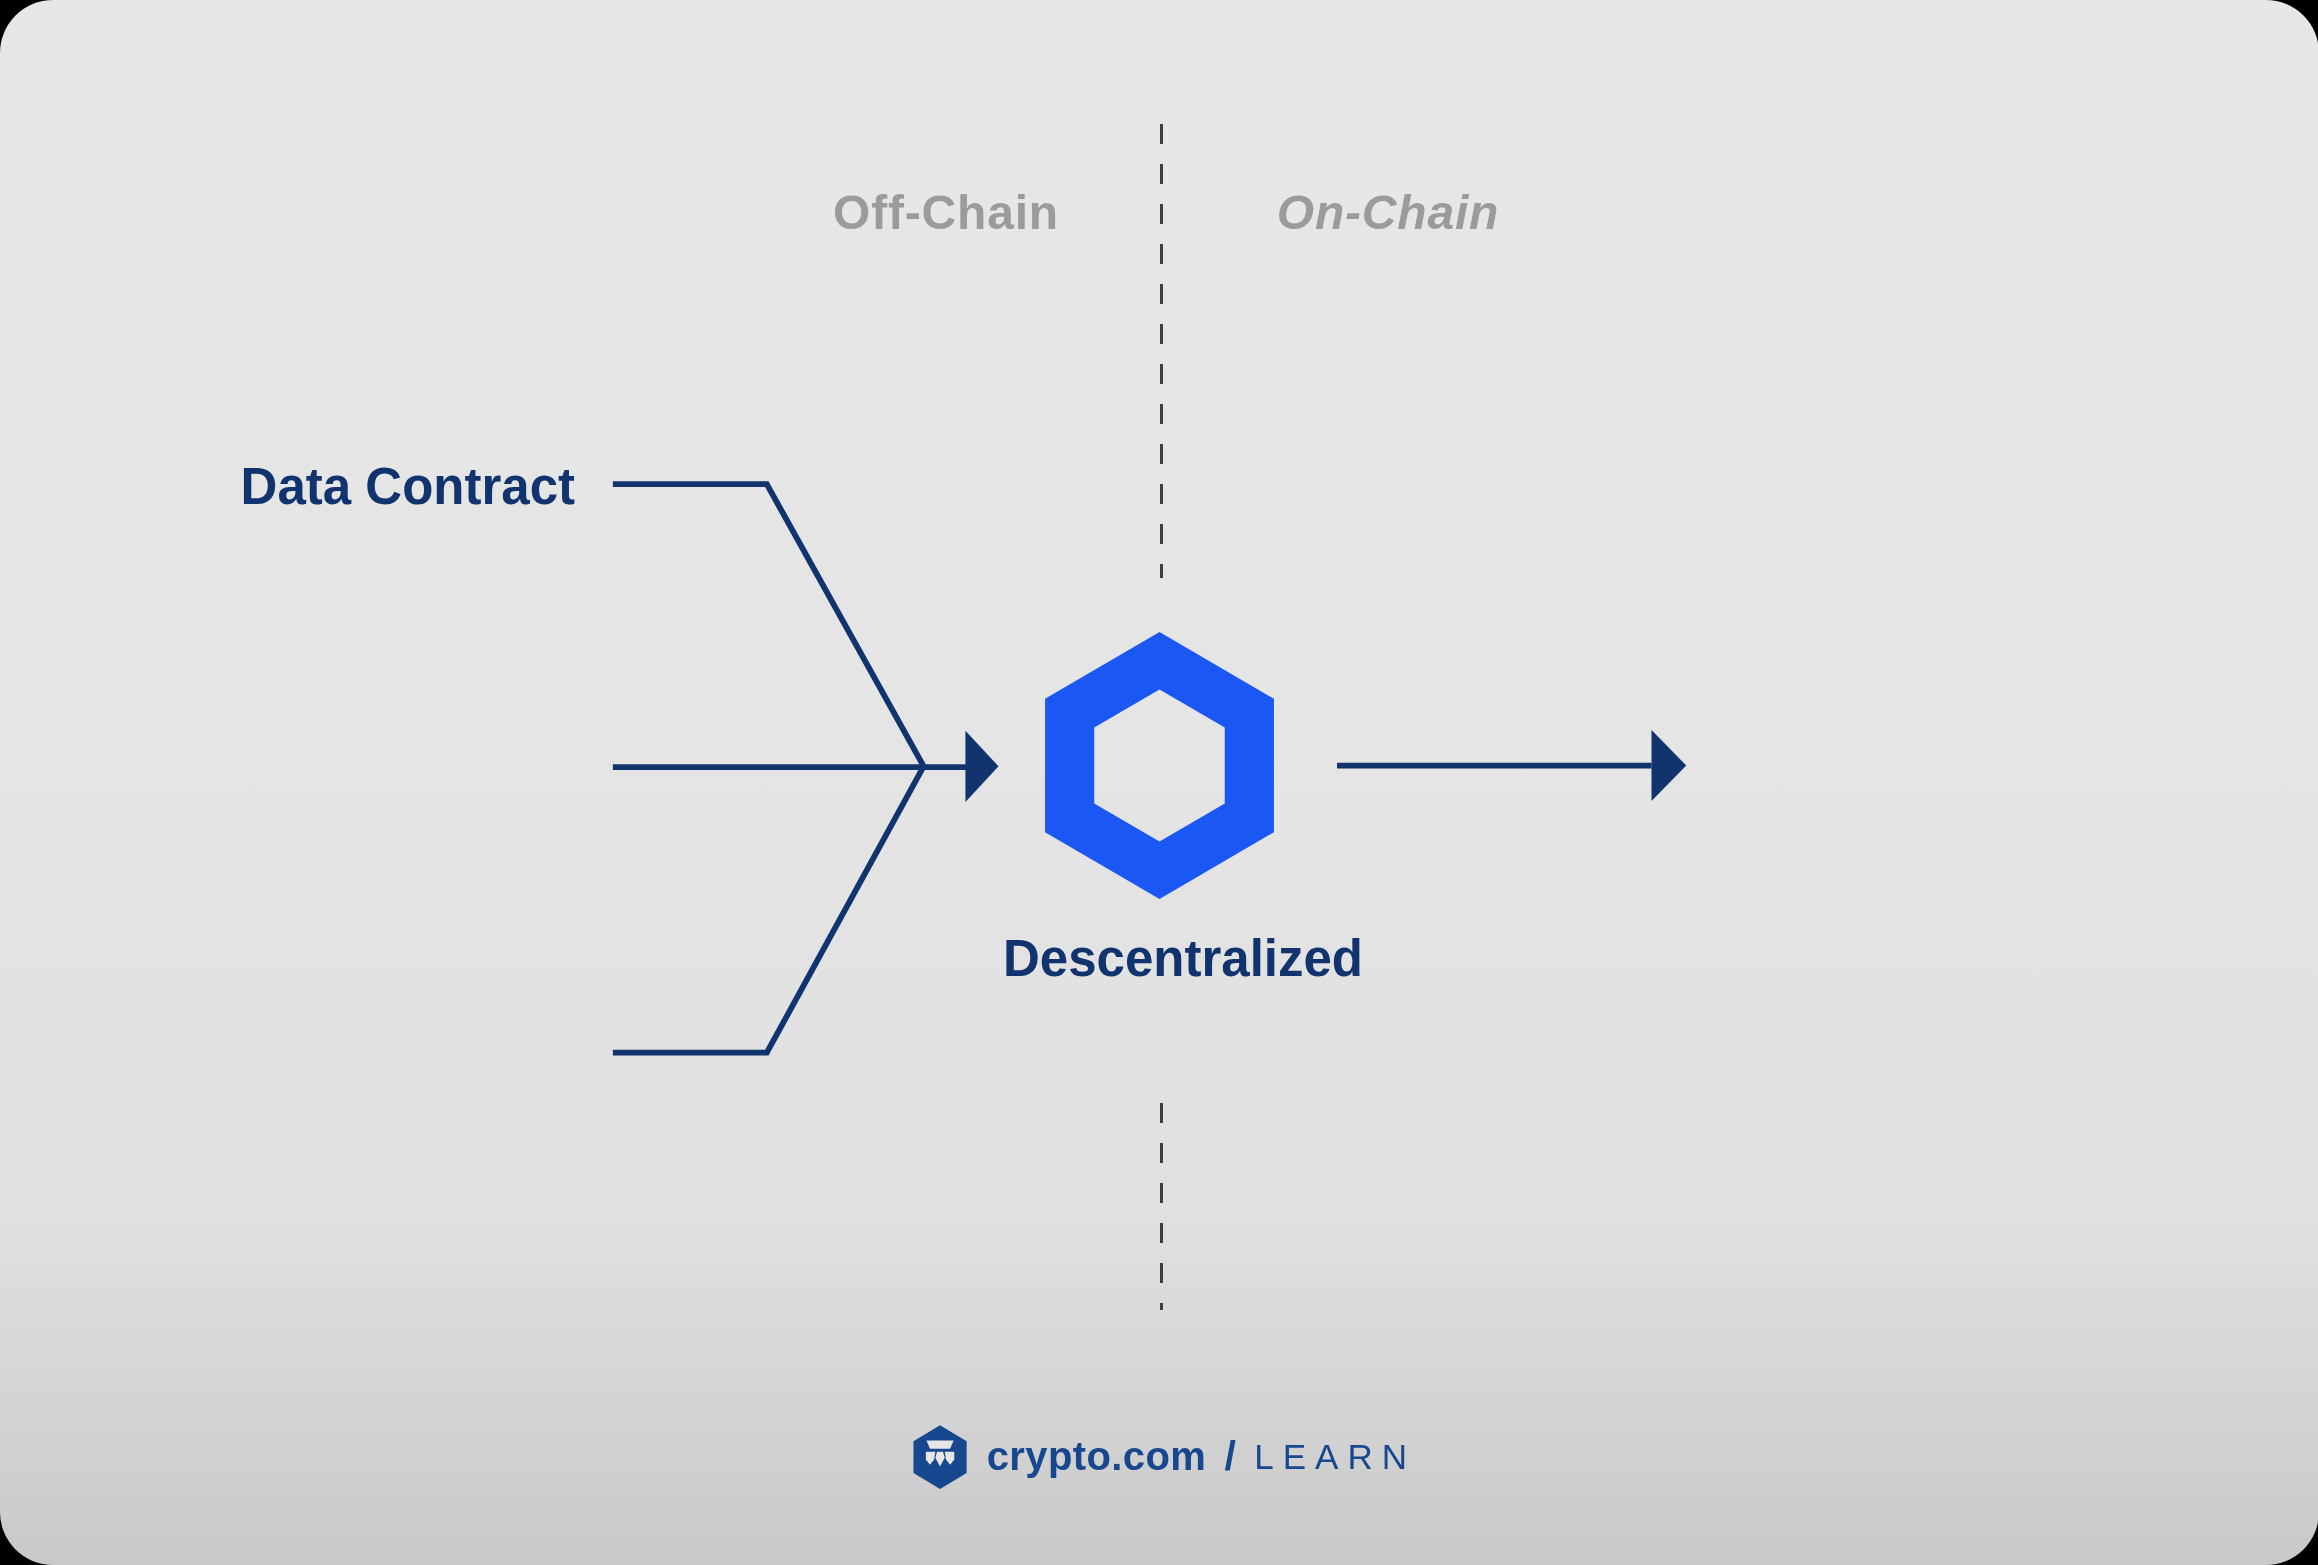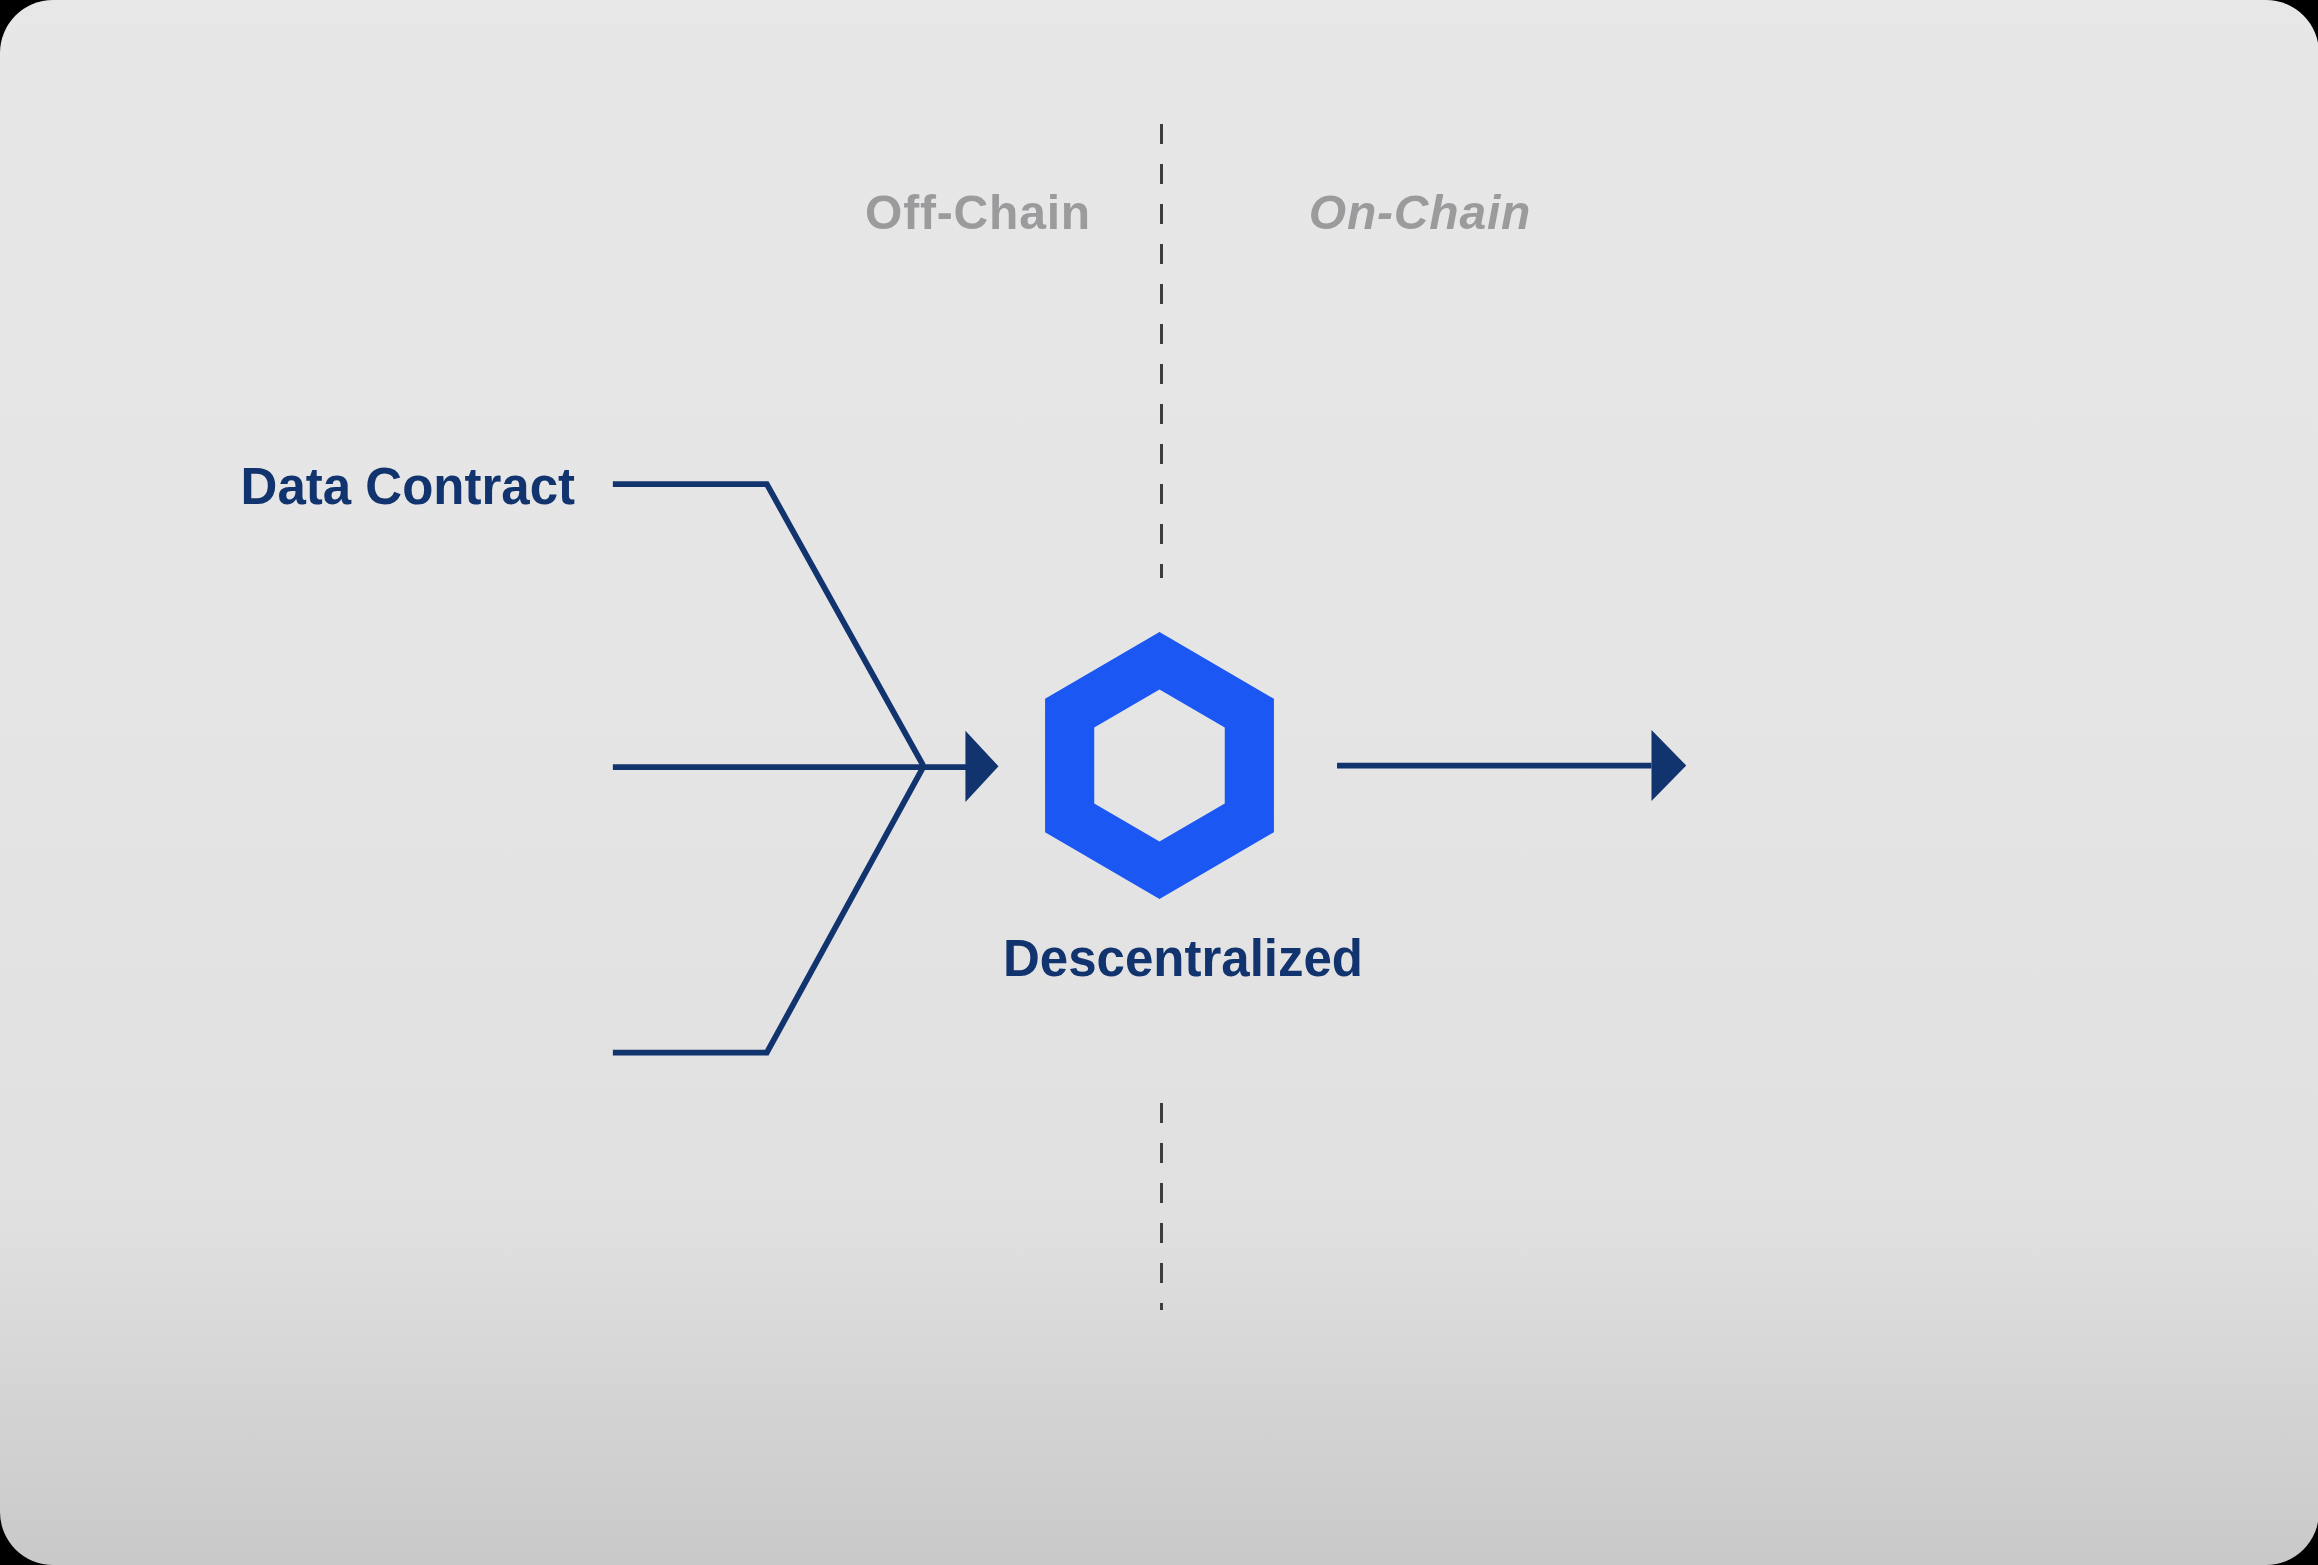--- a/index.html
+++ b/index.html
@@ -11,21 +11,21 @@
   }
   .panel{
     position:absolute;inset:0;
     border-radius:53px;
     background:linear-gradient(180deg,#e7e7e8 0%,#e5e5e6 45%,#e0e0e1 78%,#c9c9ca 100%);
   }
   .zone-label{
     position:absolute;top:185px;
     transform:translateX(-50%);
     font-size:48px;font-weight:bold;color:#9b9b9d;
-    letter-spacing:0.8px;white-space:nowrap;margin-left:32px;
+    letter-spacing:0.8px;white-space:nowrap;
   }
   .zone-label.off{left:946px;}
   .zone-label.on{left:1388px;font-style:italic;}
   .dash-seg{
     position:absolute;left:1160px;width:3.3px;
     background:repeating-linear-gradient(to bottom,#3d3d3f 0px,#3d3d3f 20px,transparent 20px,transparent 40px);
   }
   .dash-top{top:124px;height:454px;}
   .dash-bottom{top:1103px;height:207px;}
   .source-label{
@@ -101,15 +101,28 @@
       <path fill="#1b57f3" fill-rule="evenodd" d="M138,0 L276,80.5 L276,241.5 L138,322 L0,241.5 L0,80.5 Z
            M138,69.2 L216.7,115.1 L216.7,206.9 L138,252.8 L59.3,206.9 L59.3,115.1 Z"></path>
     </svg>
   </div>
 
   <div class="oracle-caption">
     <div>Descentralized</div>
   </div>
 
 
+  <div class="footer">
+    <svg class="brand-icon" viewBox="0 0 100 110">
+      <polygon fill="#17478f" points="50,2 95,29 95,83 50,110 5,83 5,29"></polygon>
+
+      <polygon fill="#e6e6e7" points="27,28 73,28 67,42 33,42"></polygon>
+      <polygon fill="#e6e6e7" points="26,47 42,47 40,60 33,69 26,60"></polygon>
+      <polygon fill="#e6e6e7" points="58,47 74,47 74,60 67,69 60,60"></polygon>
+      <polygon fill="#e6e6e7" points="45,47 55,47 58,57 50,72 42,57"></polygon>
+    </svg>
+    <span class="brand-text">crypto.com</span>
+    <span class="brand-sep">/</span>
+    <span class="brand-section">LEARN</span>
+  </div>
 
 </div>
 
 
 </body></html>

